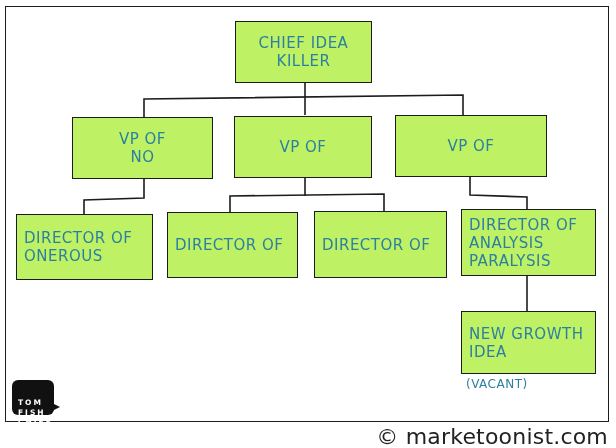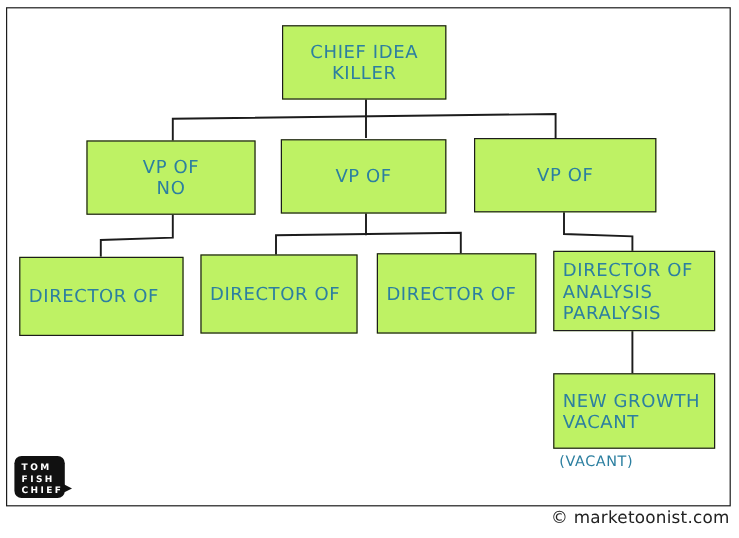--- a/index.html
+++ b/index.html
@@ -6,23 +6,23 @@
   body { width: 616px; height: 448px; position: relative; overflow: hidden; font-family: "DejaVu Sans", sans-serif; }
   .frame { position: absolute; left: 5px; top: 6px; width: 604px; height: 416px; border: 1.6px solid #1c1c1c; box-sizing: border-box; }
   .node { position: absolute; border: 1.6px solid #1c1c1c; box-sizing: border-box; background: #bef264;
           display: flex; flex-direction: column; justify-content: center; color: #2c7fa0; }
   .node .line { font-size: 15px; letter-spacing: 0.5px; line-height: 18px; white-space: nowrap; }
   .center { align-items: center; text-align: center; }
   .left { align-items: flex-start; text-align: right; padding-left: 7px; }
   .vacant { position: absolute; color: #2c7fa0; font-size: 12px; letter-spacing: 0.5px; }
   svg.conn { position: absolute; left: 0; top: 0; }
   .logo { position: absolute; left: 12px; top: 380px; width: 42px; height: 35px; background: #111; border-radius: 6px; color: #fff;
-          font-family: "DejaVu Sans", sans-serif; font-weight: bold; font-size: 7.5px; line-height: 9.5px; letter-spacing: 2px; padding: 5px 0 0 6px; box-sizing: border-box; }
+          font-family: "DejaVu Sans", sans-serif; font-weight: bold; font-size: 7.5px; line-height: 9.5px; letter-spacing: 2px; padding: 18px 0 0 6px; box-sizing: border-box; }
   .logo-tail { position: absolute; left: 52px; top: 403px; width: 0; height: 0; border-top: 4px solid transparent; border-bottom: 4px solid transparent; border-left: 8px solid #111; }
-  .credit { position: absolute; right: 8px; top: 424px; font-family: "DejaVu Sans", sans-serif; font-size: 14px; color: #222; letter-spacing: 0.2px; }
+  .credit { position: absolute; right: 8px; top: 424px; font-family: "DejaVu Sans", sans-serif; font-size: 22px; color: #222; letter-spacing: 0.2px; }
 </style>
 </head>
 <body>
 
 <div class="frame"></div>
 
 <svg class="conn" width="616" height="448">
   <g stroke="#1c1c1c" stroke-width="1.6" fill="none">
 
     <polyline points="305,82 305,115"></polyline>
@@ -52,39 +52,40 @@
 <div class="node center" style="left:234px;top:116px;width:138px;height:62px;">
   <span class="line">VP OF</span>
 </div>
 
 <div class="node center" style="left:395px;top:115px;width:152px;height:62px;">
   <span class="line">VP OF</span>
 </div>
 
 <div class="node left" style="left:16px;top:214px;width:137px;height:66px;">
   <span class="line">DIRECTOR OF</span>
+  <span class="line">ONEROUS</span>
 </div>
 
 <div class="node left" style="left:167px;top:212px;width:131px;height:66px;">
   <span class="line">DIRECTOR OF</span>
 </div>
 
 <div class="node left" style="left:314px;top:211px;width:133px;height:67px;">
   <span class="line">DIRECTOR OF</span>
 </div>
 
 <div class="node left" style="left:461px;top:209px;width:135px;height:67px;">
   <span class="line">DIRECTOR OF</span>
   <span class="line">ANALYSIS</span>
   <span class="line">PARALYSIS</span>
 </div>
 
 <div class="node left" style="left:461px;top:311px;width:135px;height:63px;">
   <span class="line">NEW GROWTH</span>
-  <span class="line">VACANT</span>
+  <span class="line">IDEA</span>
 </div>
 
 <div class="vacant" style="left:466px;top:377px;">(VACANT)</div>
 
 <div class="logo">
   <div>TOM</div>
   <div>FISH</div>
   <div>CHIEF</div>
 </div>
 <div class="logo-tail"></div>

